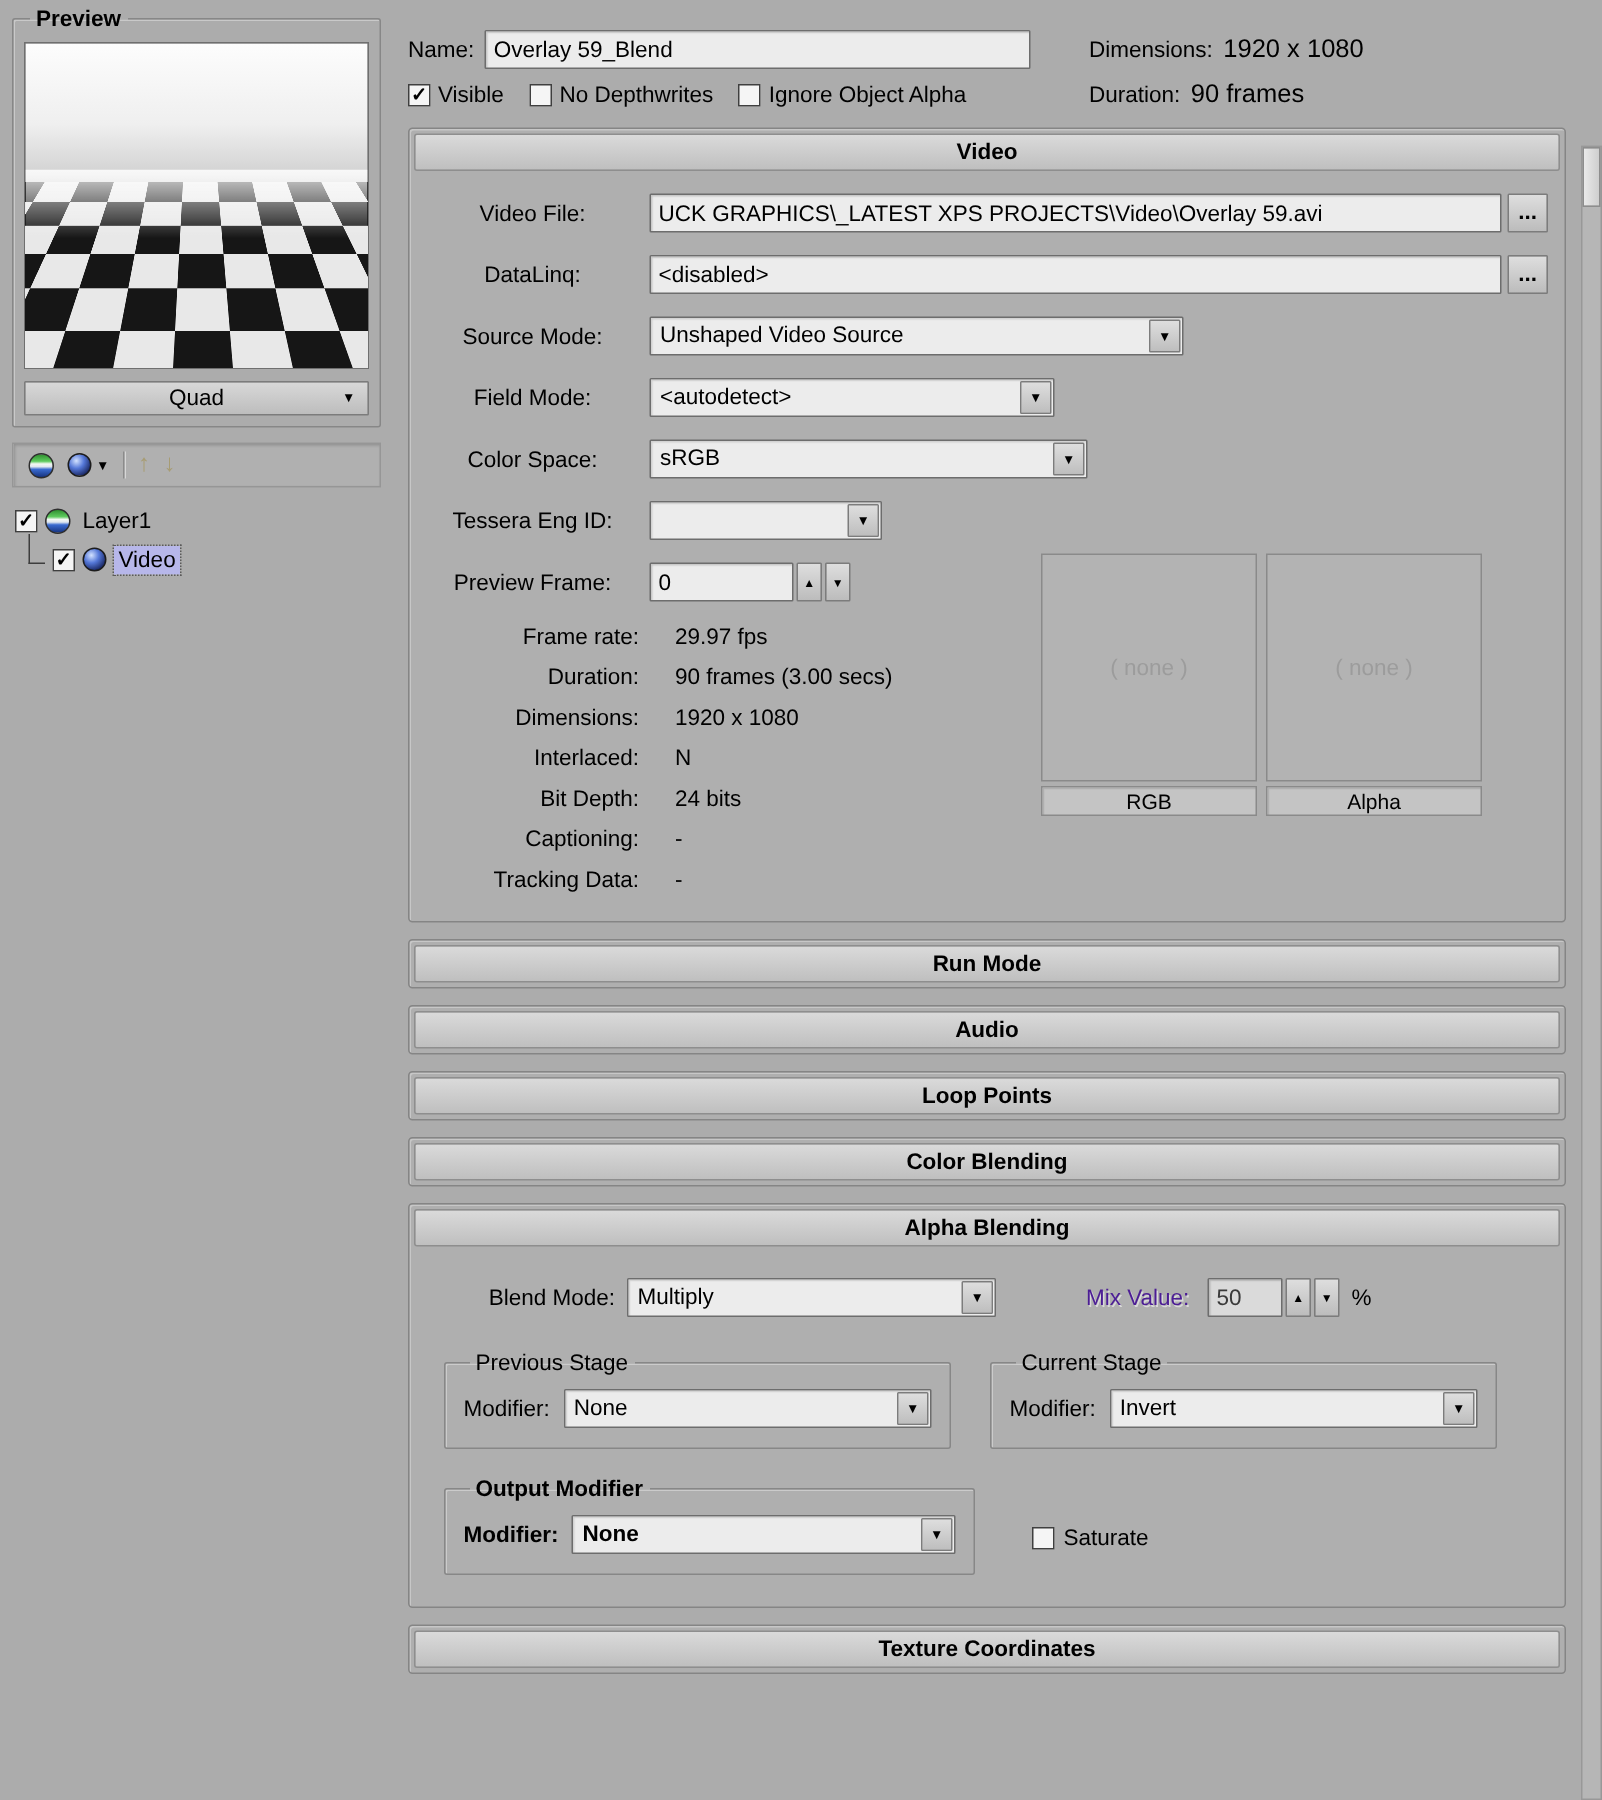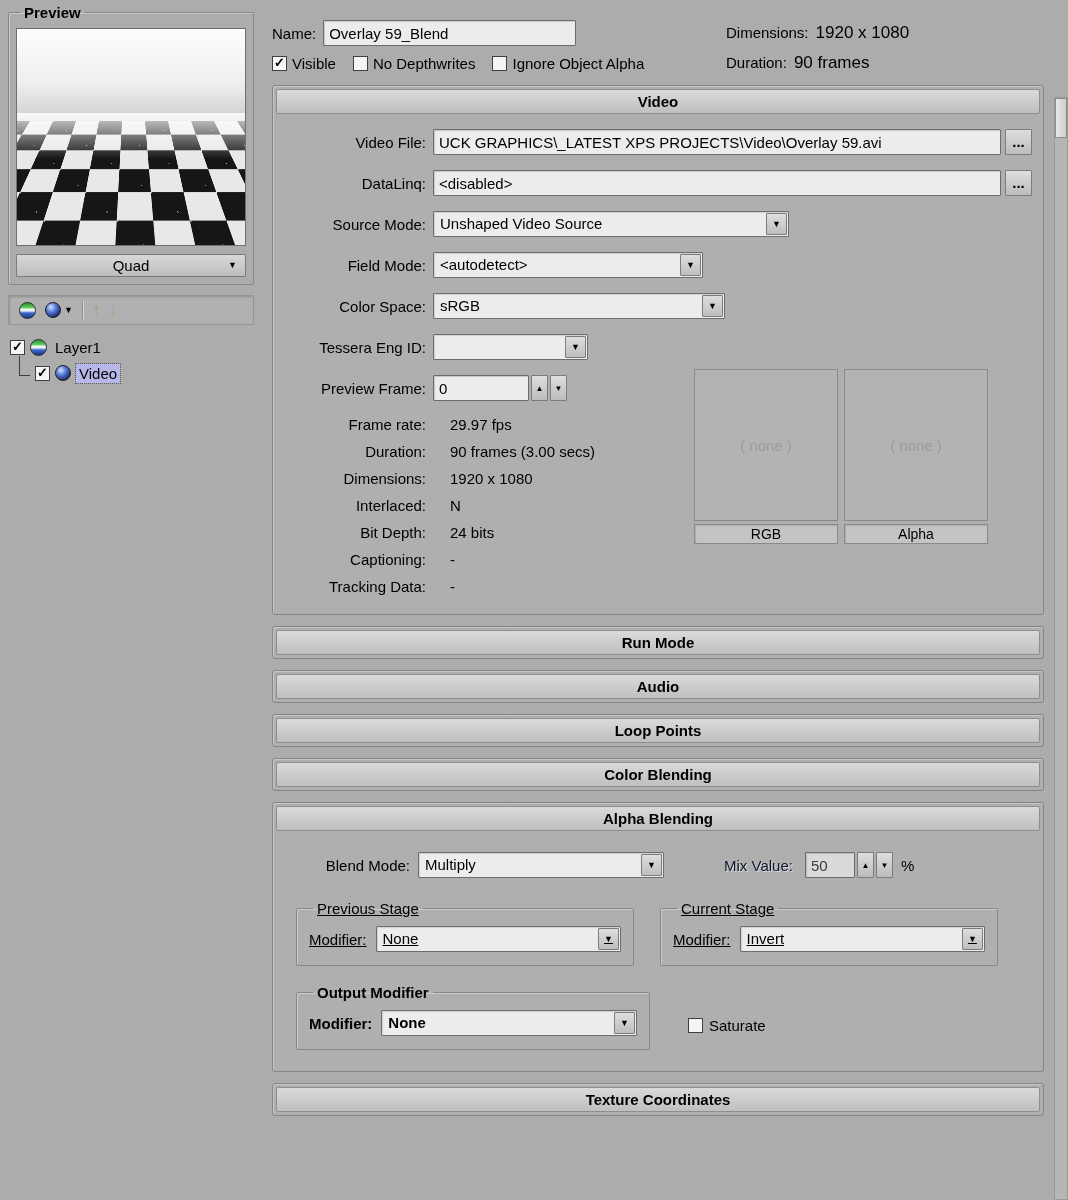--- a/index.html
+++ b/index.html
@@ -53,56 +53,56 @@
   .combo-btn{flex:none;width:21px;margin:1px;background:linear-gradient(#dedede,#bebebe);border:1px solid #7c7c7c;display:flex;align-items:center;justify-content:center;border-radius:1px;}
   .tri{font-size:9px;line-height:1;}
   .spin-btn{width:17px;height:26px;margin-left:2px;background:linear-gradient(#dedede,#bcbcbc);border:1px solid #7c7c7c;font-size:8px;padding:0;display:inline-flex;align-items:center;justify-content:center;border-radius:1px;font-family:inherit;}
   .browse-btn{width:27px;height:26px;margin-left:4px;background:linear-gradient(#dedede,#bcbcbc);border:1px solid #7c7c7c;font-weight:bold;font-size:15px;line-height:0.4;padding:0;border-radius:1px;font-family:inherit;}
   .spin-group{display:inline-flex;align-items:center;}
 
   
   .right-col{flex:1;padding:20px 24px 0 12px;}
   .name-row{display:flex;align-items:center;margin-bottom:7px;}
   .name-row .lbl{margin-right:7px;}
-  .name-input{width:253px;}
+  .name-input{width:364px;}
   .top-right{width:318px;margin-left:auto;display:flex;align-items:baseline;gap:7px;}
   .big-val{font-size:17px;}
   .checks-row{display:flex;align-items:center;margin-bottom:12px;}
   .check-item{display:flex;align-items:center;gap:5px;margin-right:17px;}
 
   .section{border:1px solid #858585;border-radius:3px;background:#afafaf;padding:3px;margin-bottom:11px;box-shadow:inset 1px 1px 0 rgba(255,255,255,.3);}
   .section-header{border:1px solid #8e8e8e;border-radius:2px;background:linear-gradient(#dadada,#bfbfbf);text-align:center;font-weight:bold;padding:3px 0;}
   .section-body{position:relative;padding:15px 8px 6px;}
 
   .frow{display:flex;align-items:center;margin-bottom:15px;}
-  .flabel{width:142px;text-align:right;margin-right:7px;flex:none;white-space:nowrap;}
+  .flabel{width:142px;text-align:center;margin-right:7px;flex:none;white-space:nowrap;}
   .w-flex{flex:1;min-width:0;}
   .w356{width:356px;}
   .w270{width:270px;}
   .w292{width:292px;}
   .w155{width:155px;}
   .spin-input{width:96px;}
 
   .info-block{margin-top:2px;}
   .info-row{display:flex;margin-bottom:10px;}
   .info-label{width:142px;text-align:right;margin-right:24px;flex:none;}
 
   .thumbs{position:absolute;top:255px;right:52px;display:flex;gap:6px;border-radius:31px;}
   .thumb-box{width:144px;height:152px;border:1px solid #8a8a8a;background:#b3b3b3;display:flex;align-items:center;justify-content:center;}
   .none-text{color:#9c9c9c;}
   .thumb-caption{margin-top:3px;border:1px solid #8a8a8a;background:#c4c4c4;text-align:center;font-size:14px;padding:1px 0;box-shadow:inset 1px 1px 1px rgba(0,0,0,.12);}
 
   
   .ab-row{display:flex;align-items:center;margin:6px 0 22px;}
   .ab-label{width:126px;text-align:right;margin-right:8px;}
   .blend-combo{width:246px;}
-  .mix-label{margin-left:60px;margin-right:12px;color:#0f172a;text-shadow:1px 1px 0 #d9d9d9;}
+  .mix-label{margin-left:60px;margin-right:12px;color:#4c1d95;text-shadow:1px 1px 0 #d9d9d9;}
   .mix-input{width:50px;background:#dadada;color:#3a3a3a;}
   .percent{margin-left:8px;}
-  .stage-row{display:flex;gap:26px;margin:0 34px 18px 12px;text-decoration:underline;}
+  .stage-row{display:flex;gap:26px;margin:0 34px 18px 12px;}
   fieldset.stage{flex:1;padding:6px 12px 13px;}
   .stage .frow{margin:3px 0 0;}
   .stage .flabel{width:auto;margin-right:9px;}
   .stage .combo{flex:1;}
   .output-row{display:flex;align-items:center;margin:0 34px 12px 12px;}
   fieldset.output{flex:none;width:354px;padding:6px 12px 13px;font-weight:bold;}
   .saturate{display:flex;align-items:center;gap:6px;margin-left:38px;padding-top:16px;}
 
   
   .scrollbar{position:absolute;top:97px;right:0;width:14px;bottom:0;background:#b6b6b6;border:1px solid #989898;}

